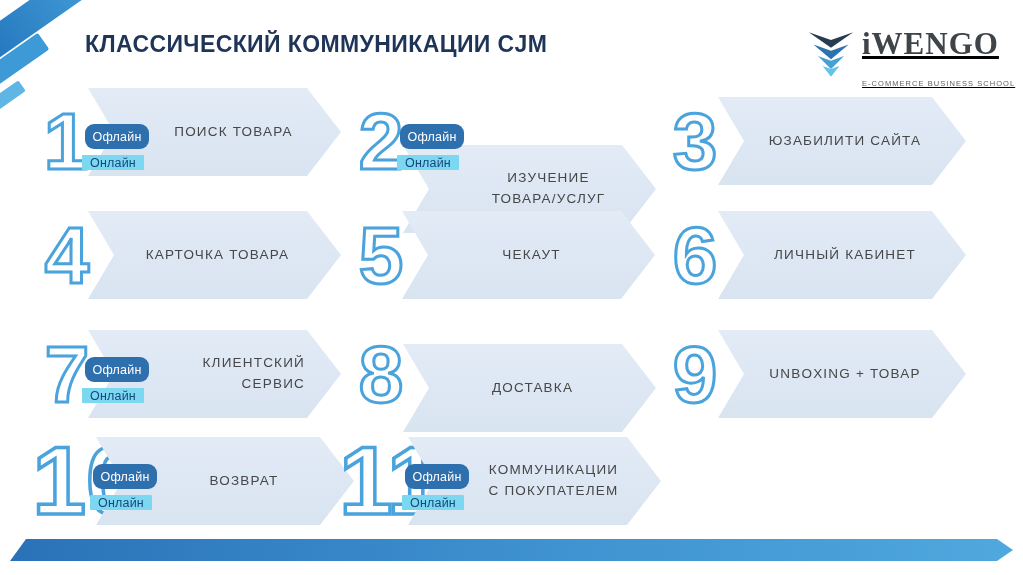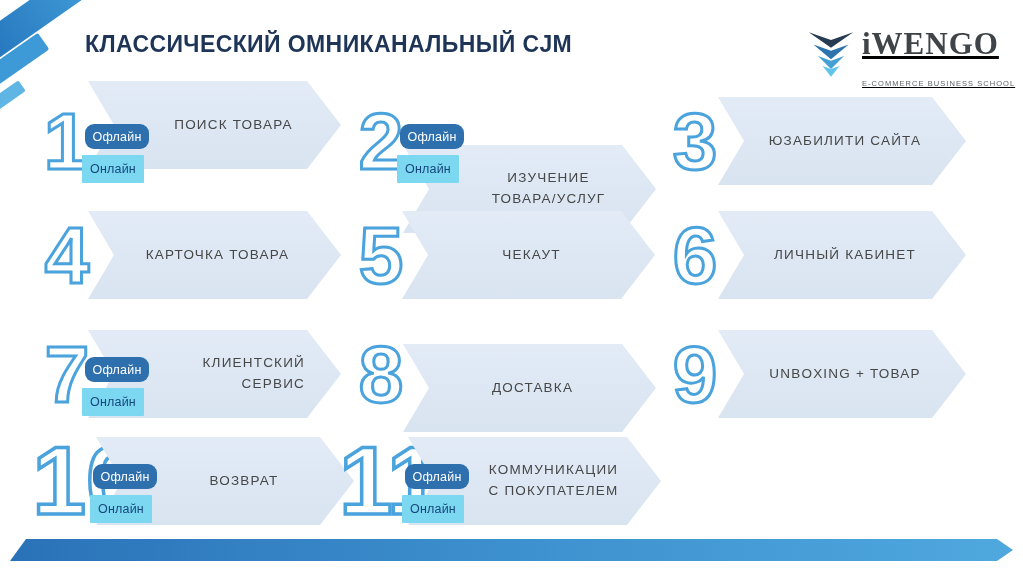--- a/index.html
+++ b/index.html
@@ -30,56 +30,56 @@
   .label{width:100%;text-align:center;font-size:13.5px;letter-spacing:1.2px;line-height:1.55;
          color:var(--step-text,#474747);text-transform:uppercase;}
   .label-inner{display:inline-block;}
   .num{position:absolute;line-height:1;font-weight:bold;text-align:center;
        color:#ffffff;-webkit-text-stroke:3px var(--num-outline,#4aa3dc);}
   .num.big{-webkit-text-stroke:3.5px var(--num-outline,#4aa3dc);}
 
   .badge{position:absolute;display:flex;align-items:center;justify-content:center;
          font-size:12.5px;letter-spacing:.2px;border-radius:1px;z-index:3;}
   .badge.offline{width:64px;height:25px;background:var(--offline-bg,#2e6fad);color:var(--offline-text,#fff);border-radius:9px;}
-  .badge.online{width:62px;height:28px;background:var(--online-bg,#7cd7f1);color:var(--online-text,#15477b);}
+  .badge.online{width:62px;height:15px;background:var(--online-bg,#7cd7f1);color:var(--online-text,#15477b);}
 
   .arrow-bar{position:absolute;left:10px;top:539px;width:1003px;height:22px;
              background:linear-gradient(90deg,#2a72b8 0%,#3f93d0 55%,#4fa8de 100%);
              clip-path:polygon(16px 0,calc(100% - 16px) 0,100% 50%,calc(100% - 16px) 100%,0 100%);}
 </style>
 </head>
 <body>
 
 <div class="slide">
 
   <div class="stripes">
     <div class="stripe s1"></div>
     <div class="stripe s2"></div>
     <div class="stripe s3"></div>
   </div>
 
-  <h1 class="title">КЛАССИЧЕСКИЙ ОМНИКАНАЛЬНЫЙ CJM</h1>
+  <h1 class="title">КЛАССИЧЕСКИЙ КОММУНИКАЦИИ CJM</h1>
 
   <div class="logo">
     <svg width="46" height="50" viewBox="0 0 60 64">
       <polygon points="1,5 30,15 59,5 30,25" fill="#273b52"></polygon>
       <polygon points="7,21 30,29 53,21 30,40" fill="#2d73ae"></polygon>
       <polygon points="13,36 30,42 47,36 30,53" fill="#46a0d4"></polygon>
       <polygon points="19,49 30,53 41,49 30,63" fill="#63c4ea"></polygon>
     </svg>
     <div class="logo-text">
       <div class="wordmark">iWENGO</div>
       <div class="tagline">E-COMMERCE BUSINESS SCHOOL</div>
     </div>
   </div>
 
   <div id="steps">
       <div class="step">
     <div class="num" style="left: 40px; top: 102px; width: 52px; font-size: 80px;">1</div>
-    <div class="banner" style="left: 88px; top: 81px; width: 253px;">
+    <div class="banner" style="left: 88px; top: 88px; width: 253px;">
       <div class="label" style="padding-left: 74px; padding-right: 36px;"><span class="label-inner">ПОИСК ТОВАРА</span></div>
     </div>
     <div class="badge offline" style="left: 85px; top: 124px;">Офлайн</div>
     <div class="badge online" style="left: 82px; top: 155px;">Онлайн</div>
   </div>
       <div class="step">
     <div class="num" style="left: 350px; top: 102px; width: 62px; font-size: 80px;">2</div>
     <div class="banner" style="left: 403px; top: 97px; width: 253px; margin-top: 48px;">
       <div class="label" style="padding-left: 74px; padding-right: 36px;"><span class="label-inner" style="max-width: 150px;">ИЗУЧЕНИЕ ТОВАРА/УСЛУГ</span></div>
     </div>

